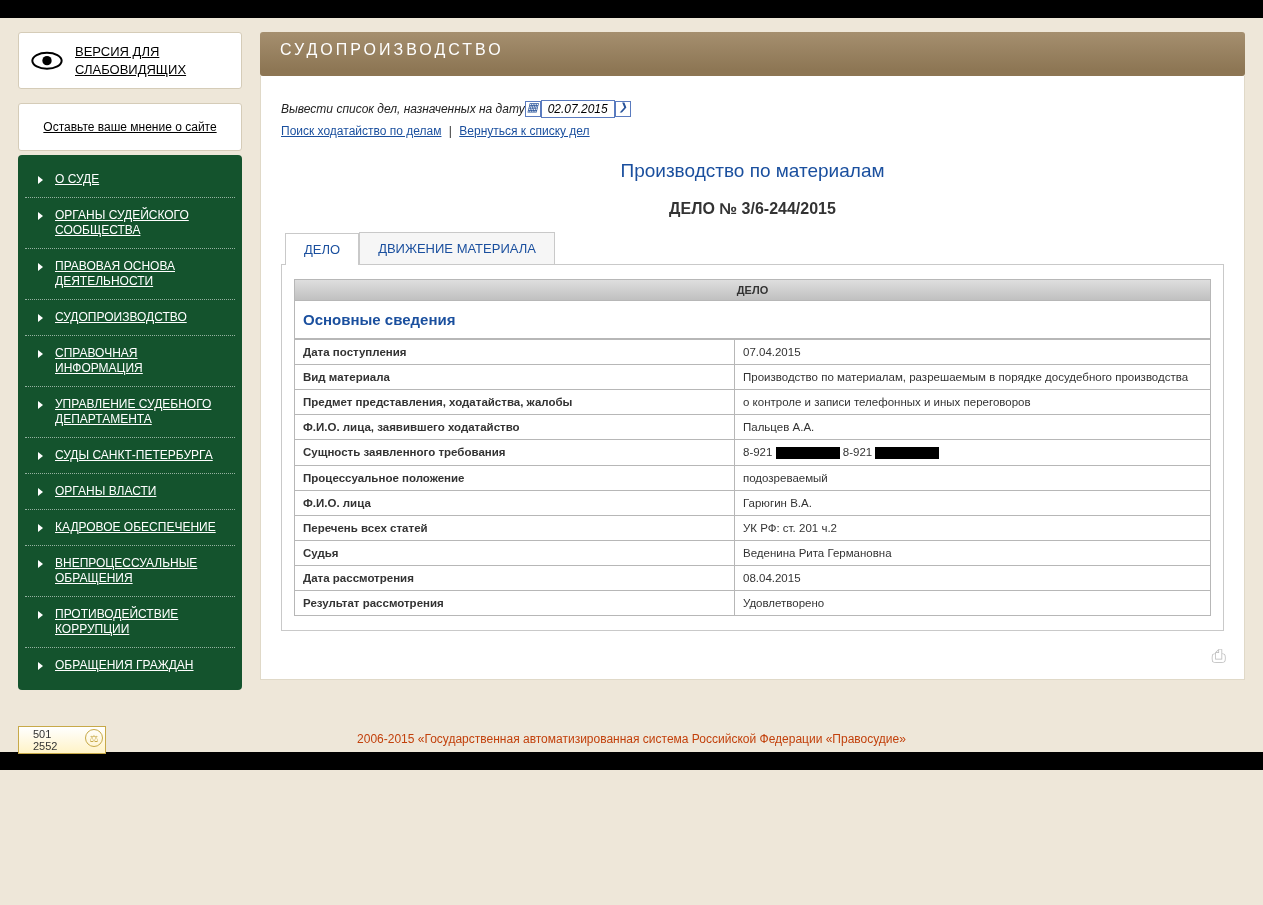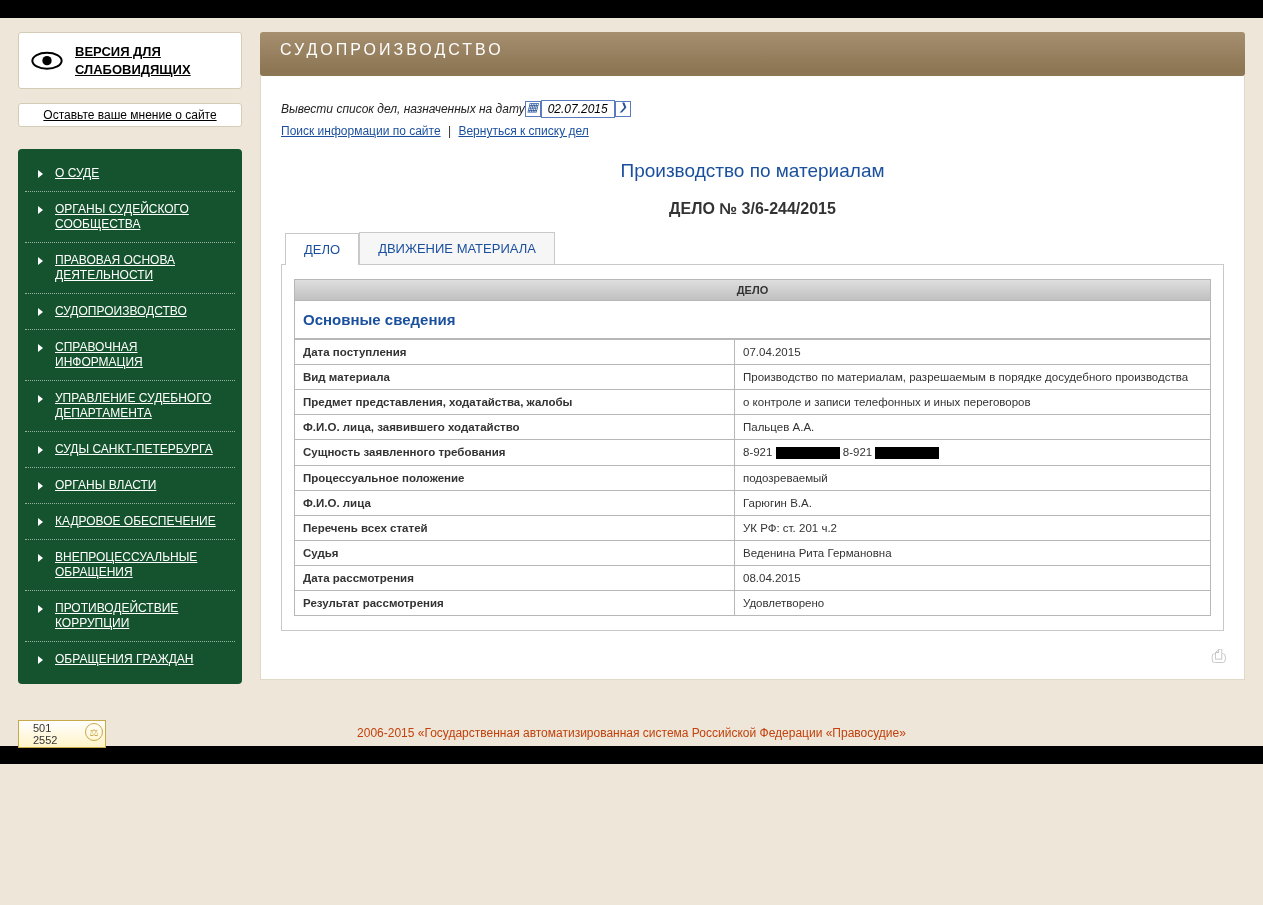--- a/index.html
+++ b/index.html
@@ -21,28 +21,28 @@
     background: #fff;
     border: 1px solid #d5ccb8;
     border-radius: 3px;
     padding: 10px 12px;
     display: flex;
     align-items: center;
     gap: 12px;
     margin-bottom: 14px;
   }
   .a11y .eye { width: 32px; height: 22px; flex: 0 0 32px; }
-  .a11y .txt { font-weight: bold; text-decoration: underline; font-size: 13px; line-height: 1.35; color: #000; }
+  .a11y .txt { font-weight: normal; text-decoration: underline; font-size: 13px; line-height: 1.35; color: #000; }
   .feedback {
     background: #fff;
     border: 1px solid #d5ccb8;
     border-radius: 3px;
-    padding: 4px 10px;
+    padding: 16px 10px;
     text-align: center;
-    margin-bottom: 22px;
+    margin-bottom: 4px;
     font-size: 12px;
   }
   .feedback span { text-decoration: underline; color: #000; cursor: pointer; }
   .menu {
     background: #14532d;
     border-radius: 4px;
     padding: 7px;
     overflow: hidden;
   }
   .menu-item {
@@ -186,21 +186,21 @@
     <div class="content">
 
       <div class="filterline">
         <span>Вывести список дел, назначенных на дату</span>
         <span class="calicon"></span>
         <span class="datebox">02.07.2015</span>
         <span class="calicon2"></span>
       </div>
 
       <div class="links">
-        <a>Поиск информации по сайте</a>
+        <a>Поиск ходатайство по делам</a>
         <span class="sep">|</span>
         <a>Вернуться к списку дел</a>
       </div>
 
       <div class="prodtitle">Производство по материалам</div>
       <div class="casenum">ДЕЛО № 3/6-244/2015</div>
 
       <div class="tabs">
         <div class="tab active">ДЕЛО</div>
         <div class="tab">ДВИЖЕНИЕ МАТЕРИАЛА</div>

